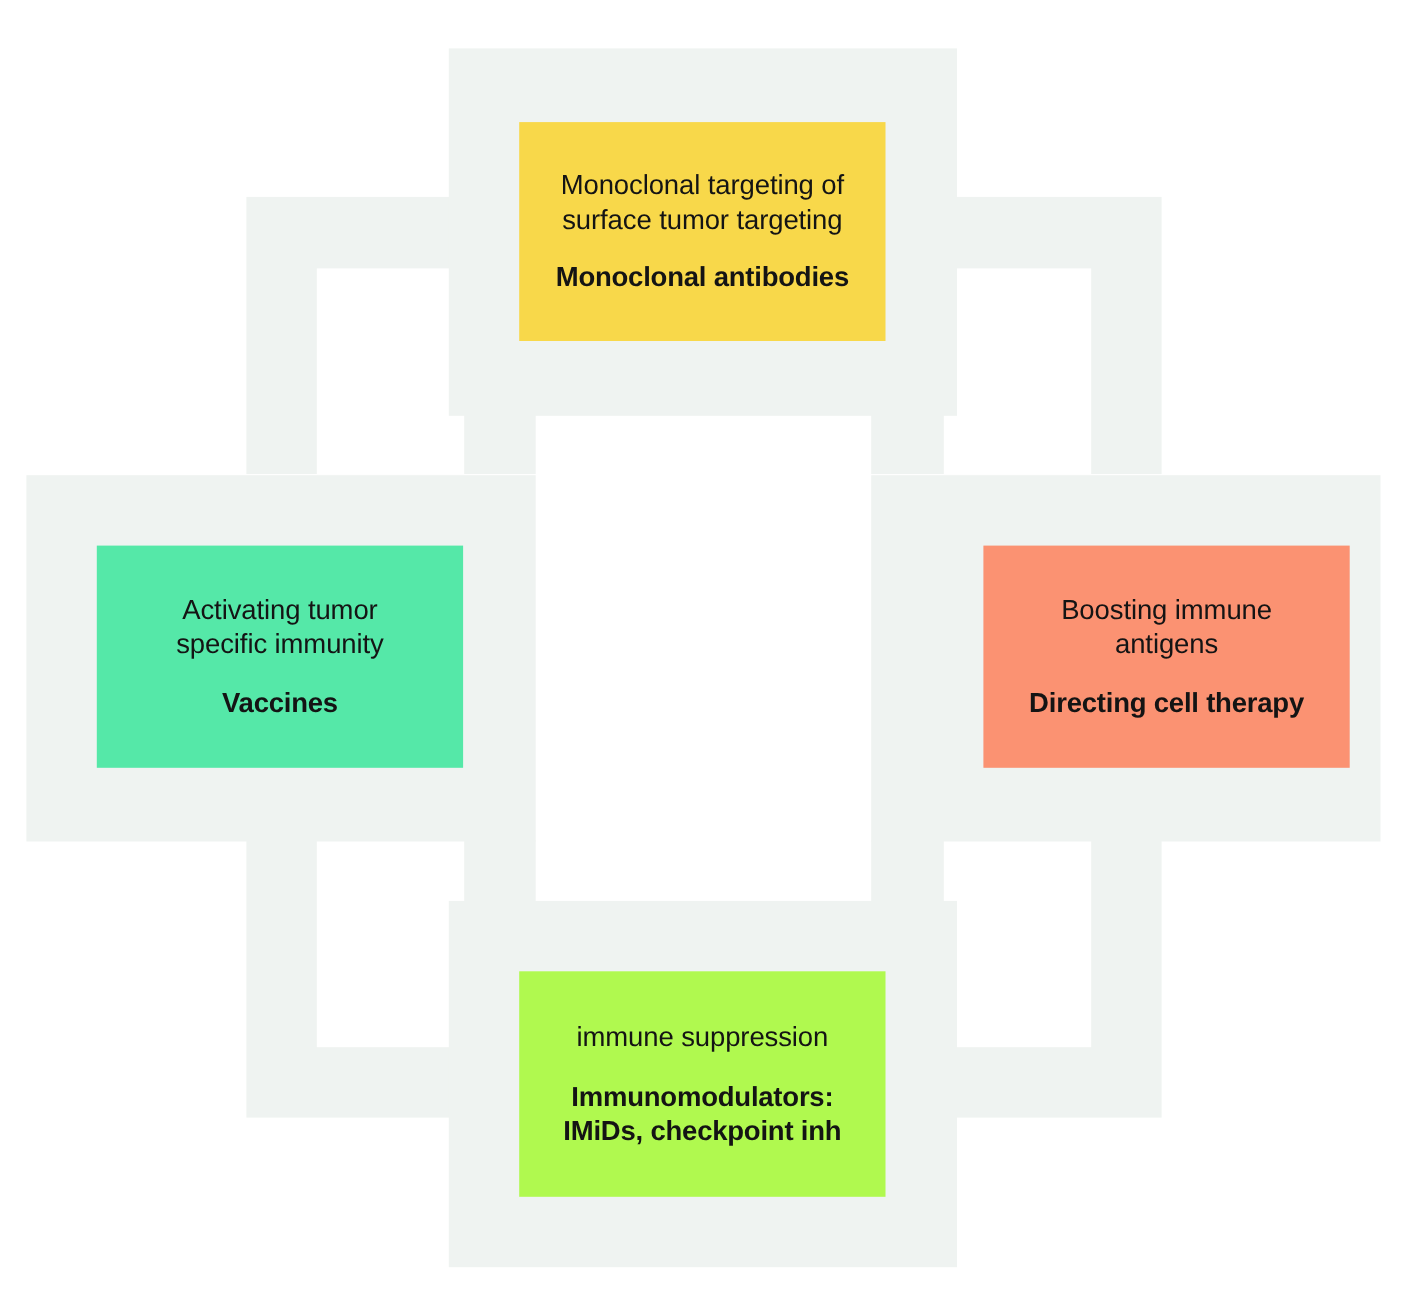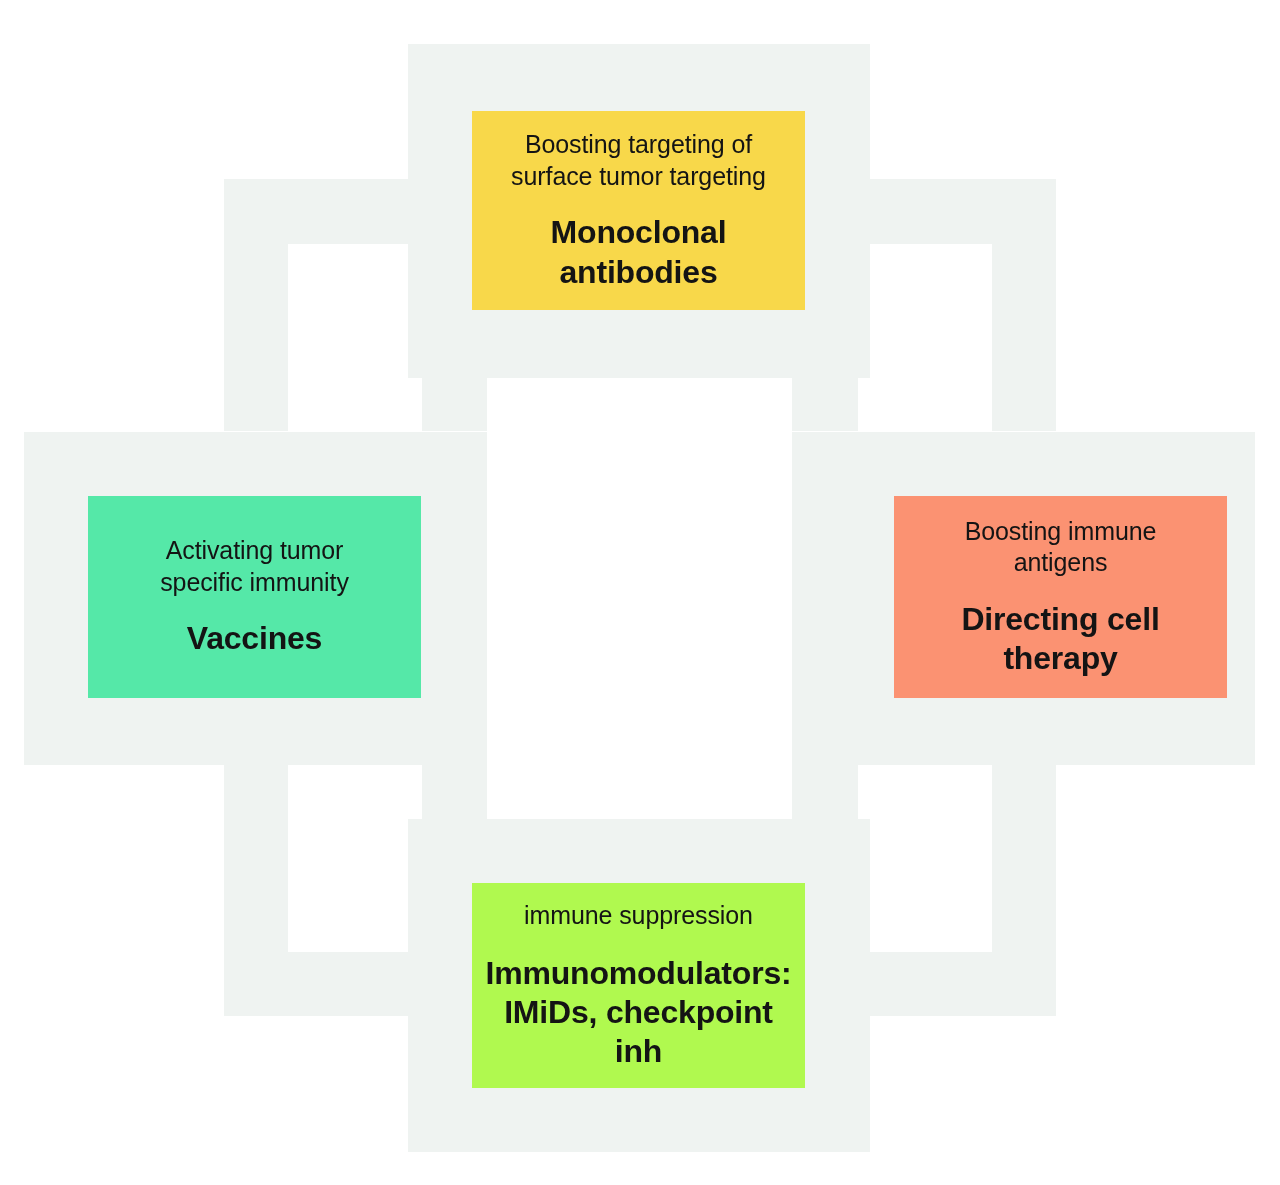--- a/index.html
+++ b/index.html
@@ -41,21 +41,21 @@
     color: #141414;
     padding: 6px 10px;
   }
   .card .desc {
     font-size: 25px;
     line-height: 1.26;
     font-weight: 400;
     letter-spacing: -0.1px;
   }
   .card .term {
-    font-size: 32px;
+    font-size: 25px;
     line-height: 1.22;
     font-weight: bold;
     margin-top: 21px;
     letter-spacing: -0.2px;
   }
   .card.card-bottom .term { margin-top: 23px; }
 </style>
 </head>
 <body>
 
@@ -78,21 +78,21 @@
   <div class="link" style="left:408px; top:819px; width:462px; height:333px;"></div>
 
   <div class="link" style="left:24px; top:432px; width:463px; height:333px;"></div>
 
   <div class="link" style="left:792px; top:432px; width:463px; height:333px;"></div>
 
   <div class="link-hole" style="left:288px; top:432px; width:134px; height:0px;"></div>
 
   <div class="card card-top" style="left:472px; top:111px; width:333px; height:199px; background:#f8d84a;">
     <div class="desc">
-      <div>Boosting targeting of</div>
+      <div>Monoclonal targeting of</div>
       <div>surface tumor targeting</div>
     </div>
     <div class="term">
       <div>Monoclonal antibodies</div>
     </div>
   </div>
 
   <div class="card card-left" style="left:88px; top:496px; width:333px; height:202px; background:#55e8a8;">
     <div class="desc">
       <div>Activating tumor</div>

